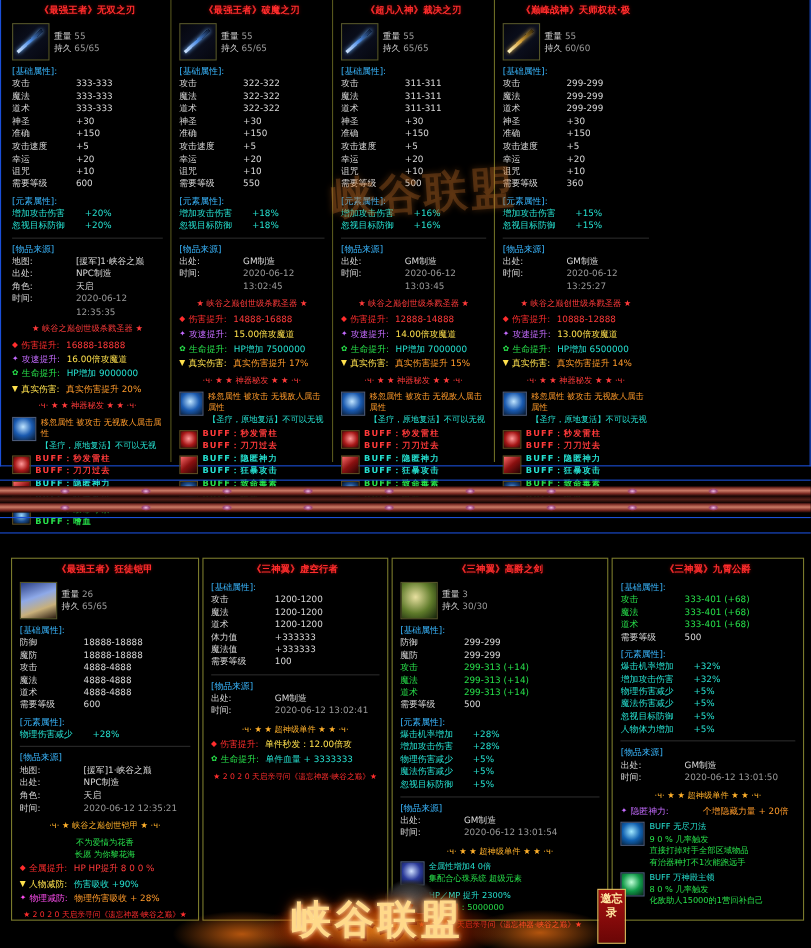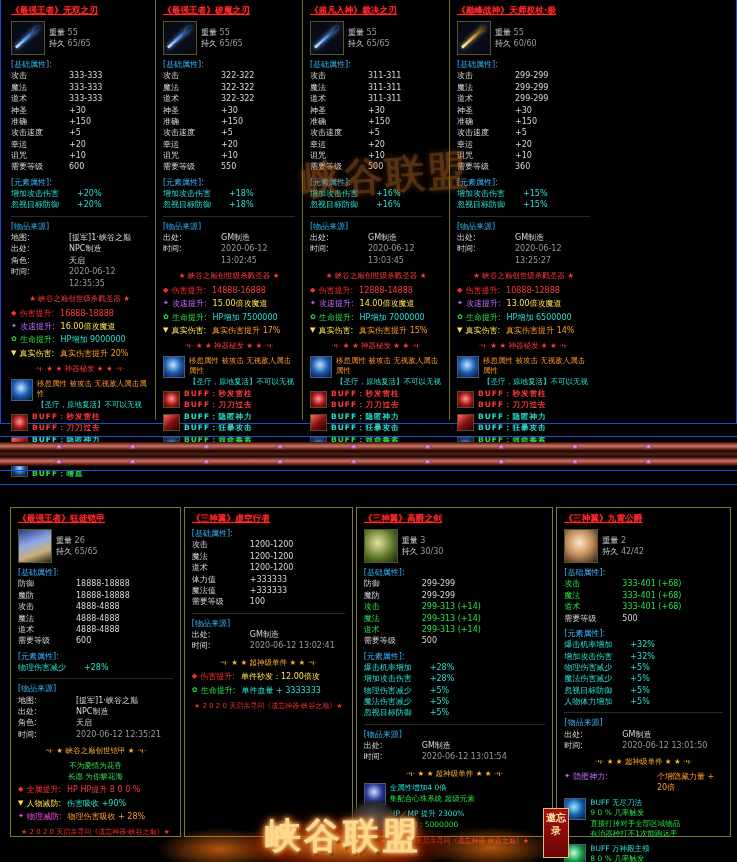--- a/index.html
+++ b/index.html
@@ -54,22 +54,22 @@
   #top-row .panel:first-child { width:152px; }
   #top-row .panel:last-child { border-right:none; }
 
   #bot-row .panel { border:1px solid #7a7a2c; background:#000; margin-right:3px; }
   #bot-row .panel.p1 { width:178px; }
   #bot-row .panel.p2 { width:176px; }
   #bot-row .panel.p3 { width:206px; }
   #bot-row .panel.p4 { width:182px; margin-right:0; }
 
   
-  .ttl  { color:#ff2d2d; font-size:8.5px; font-weight:bold; 
-          text-shadow:0 0 3px #7a0000; margin-bottom:3px; letter-spacing:.2px;text-decoration:underline; }
+  .ttl  { color:#ff2d2d; font-size:8.5px; font-weight:bold; text-align:center;
+          text-shadow:0 0 3px #7a0000; margin-bottom:3px; letter-spacing:.2px; }
   .sec  { color:#39b7ff; margin-top:4px; }
   .wht  { color:#d8d8d8; }
   .gry  { color:#9a9a9a; }
 
   .row { display:flex; }
   .row .k { width:58px; flex:none; }
   .row .v { flex:1; }
   .row.wide .k { width:66px; }
 
   .hdr-line { display:flex; align-items:center; gap:4px; margin-top:5px; }
@@ -855,27 +855,20 @@
           <div class="skill-ic hp"></div>
           <div class="buff-txt">
             <div style="color: rgb(37, 224, 208);">HP／MP 提升 2300%</div>
             <div style="color: rgb(39, 224, 74);">HP 增加：5000000</div>
           </div>
         </div>
         <div class="footer-note">★ 2 0 2 0 天启亲寻问《遗忘神器·峡谷之巅》★</div>
       </div>
       <div class="panel p4">
         <div class="ttl">《三神翼》九霄公爵</div>
-        <div class="hdr-line">
-          <div class="icon-box neck"></div>
-          <div class="hdr-meta">
-            <div><span class="wht">重量 </span><span class="gry">2</span></div>
-            <div><span class="wht">持久 </span><span class="gry">42/42</span></div>
-          </div>
-        </div>
         <div class="sec">[基础属性]:</div>
         <div class="row">
           <span class="k" style="color: rgb(39, 224, 74);">攻击</span>
           <span class="v" style="color: rgb(39, 224, 74);">333-401 (+68)</span>
         </div>
         <div class="row">
           <span class="k" style="color: rgb(39, 224, 74);">魔法</span>
           <span class="v" style="color: rgb(39, 224, 74);">333-401 (+68)</span>
         </div>
         <div class="row">
@@ -917,21 +910,21 @@
           <span class="k" style="color: rgb(216, 216, 216);">出处:</span>
           <span class="v" style="color: rgb(216, 216, 216);">GM制造</span>
         </div>
         <div class="row">
           <span class="k" style="color: rgb(216, 216, 216);">时间:</span>
           <span class="v" style="color: rgb(154, 154, 154);">2020-06-12 13:01:50</span>
         </div>
         <div class="gold-head">·ч· ★ ★ 超神级单件 ★ ★ ·ч·</div>
         <div class="bullet-line">
           <span class="bsym" style="color: rgb(196, 107, 255);">✦</span>
-          <span style="color: rgb(196, 107, 255); flex: 0 0 auto; margin-right: 18px;">隐匿神力:</span>
+          <span style="color: rgb(196, 107, 255); flex: 0 0 auto; margin-right: 0;">隐匿神力:</span>
           <span style="color: rgb(255, 154, 42); margin-left: 28px;">个增隐藏力量 + 20倍</span>
         </div>
         <div class="skill-row">
           <div class="skill-ic blue2"></div>
           <div class="buff-txt">
             <div style="color: rgb(37, 224, 208);">BUFF 无尽刀法</div>
             <div style="color: rgb(39, 224, 74);">9 0 % 几率触发</div>
             <div style="color: rgb(39, 224, 74);">直接打掉对手全部区域物品</div>
             <div style="color: rgb(39, 224, 74);">有治器种打不1次能跑远手</div>
           </div>

